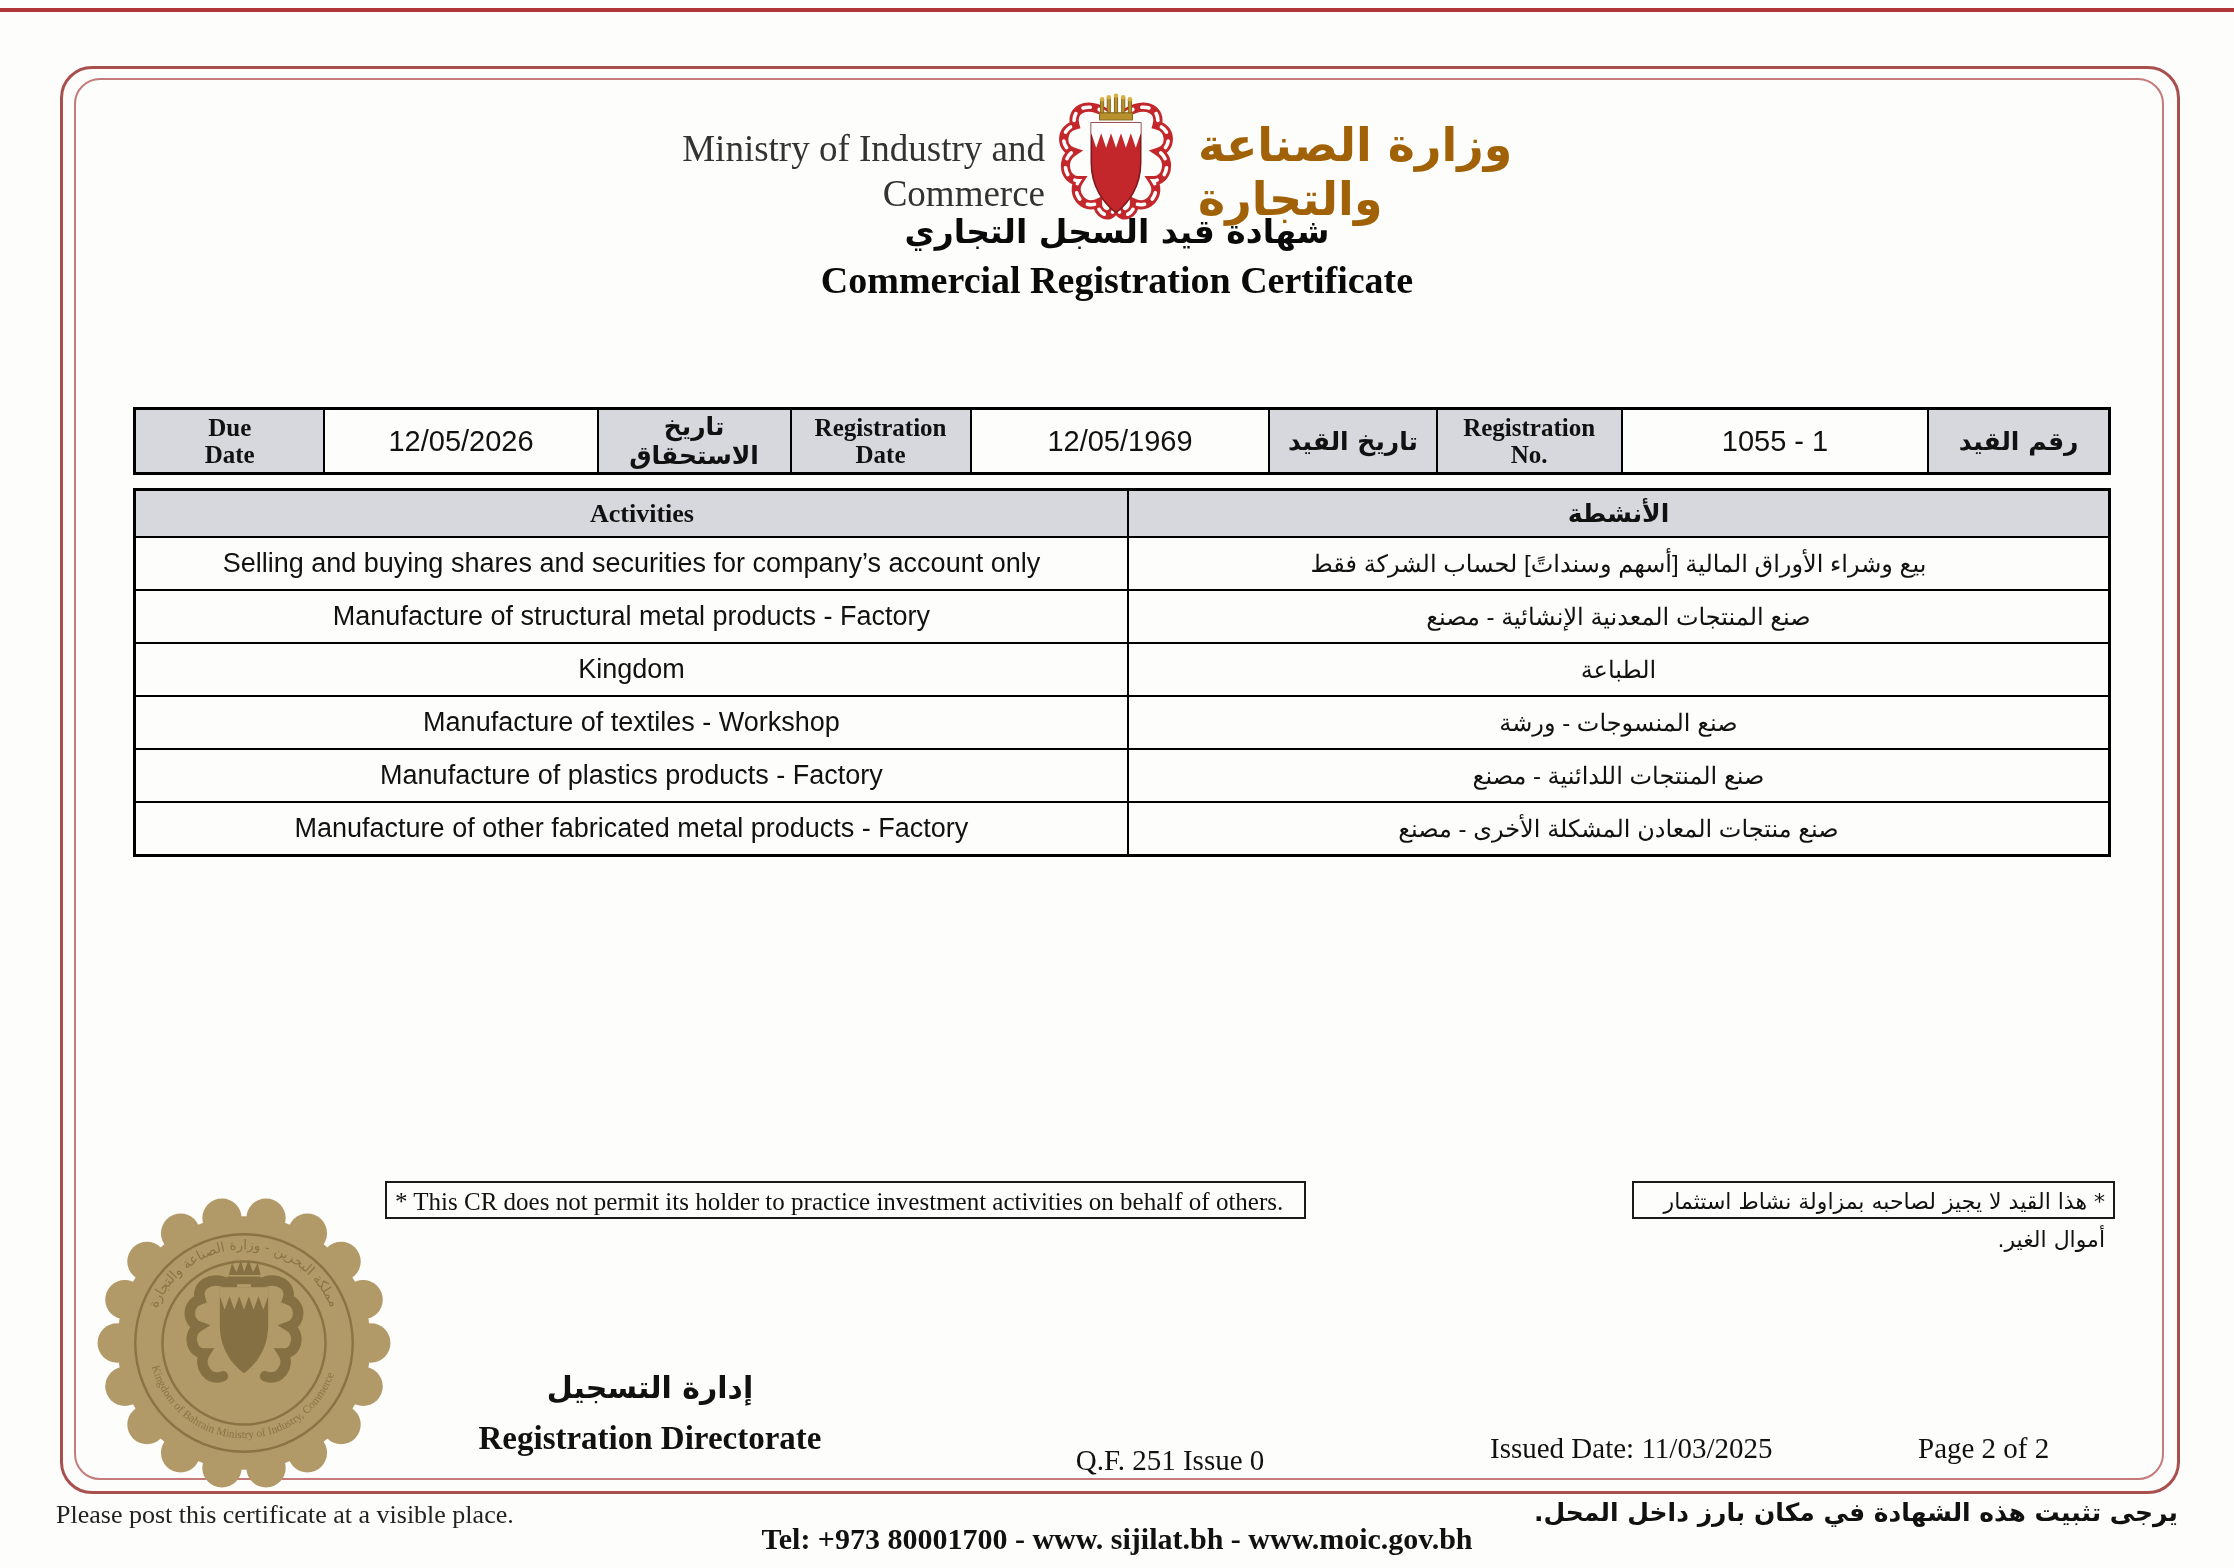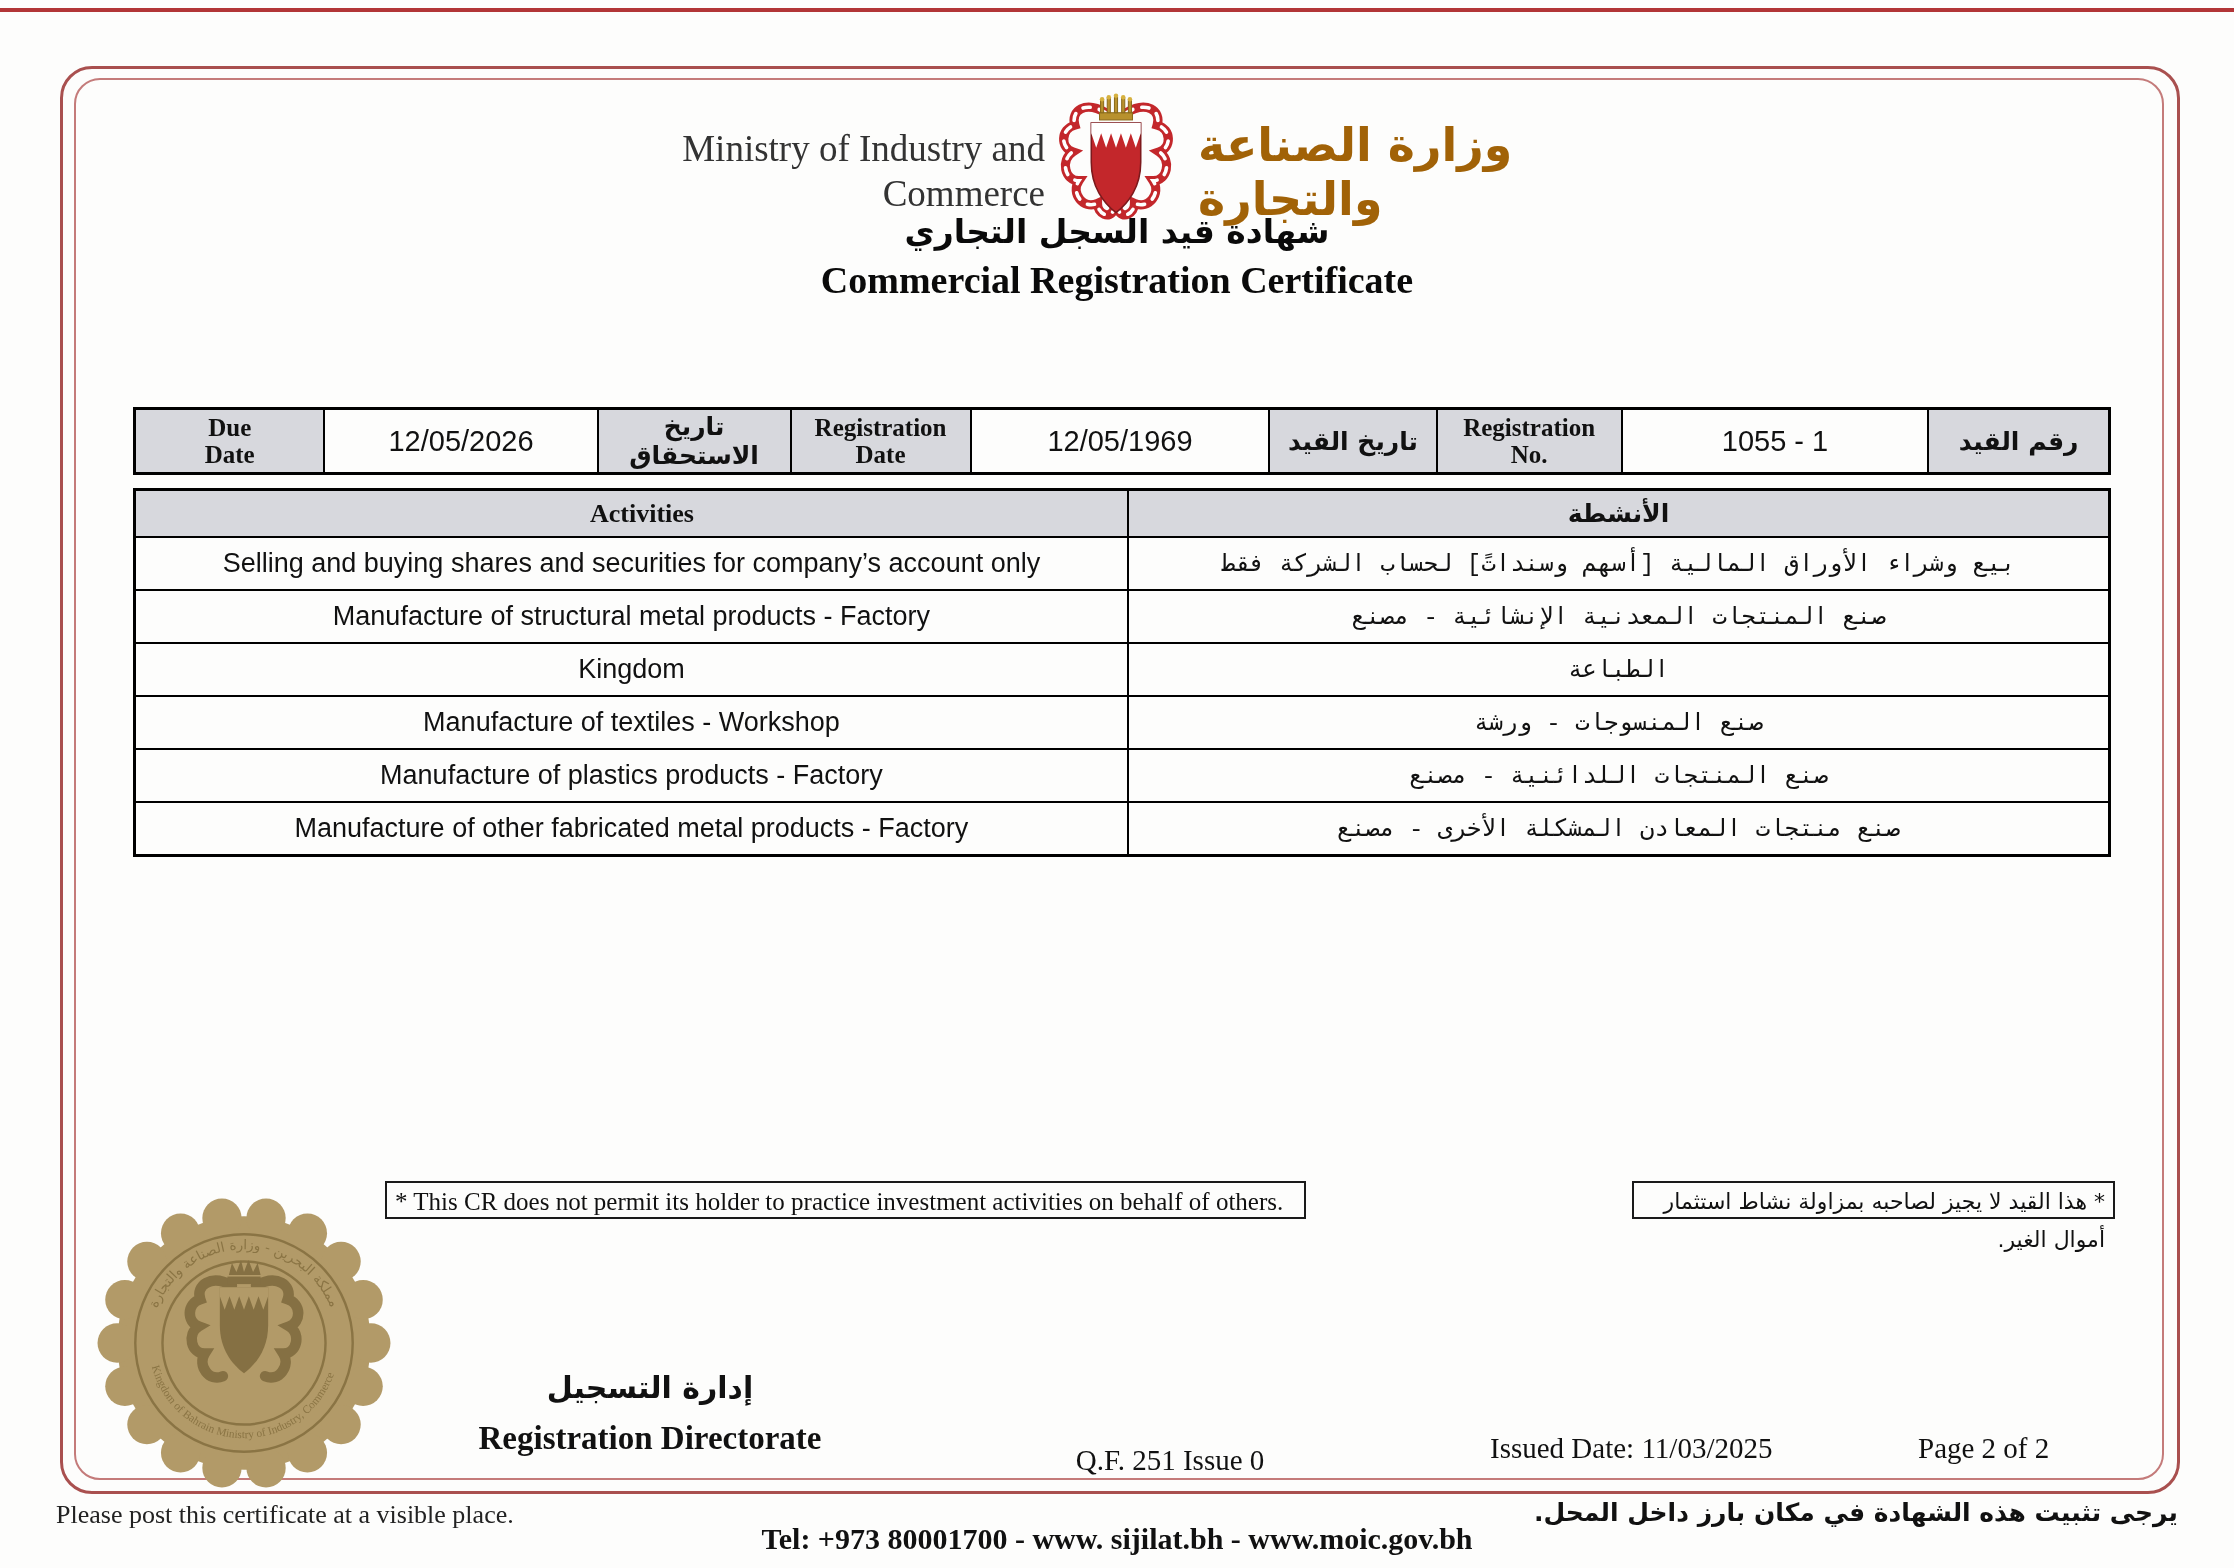--- a/index.html
+++ b/index.html
@@ -39,21 +39,21 @@
   .val{font-family:"Liberation Sans",sans-serif;font-size:29px;}
 
   
   .act-table{position:absolute;left:133px;top:488px;width:1978px;border:3px solid #000;}
   .act-table td{border:2px solid #000;text-align:center;vertical-align:middle;padding:2px 10px;overflow:hidden;}
   .act-head td{background:#d7d8dd;height:41px;}
   .act-head .en{font-weight:bold;font-size:26px;padding-left:31px;}
   .act-head .ar{font-family:"DejaVu Sans",sans-serif;font-weight:bold;font-size:25px;}
   .act-row td{height:47px;}
   .act-row .en{font-family:"Liberation Sans",sans-serif;font-size:27px;}
-  .act-row .ar{font-family:Liberation Mono, monospace;font-size:24px;border-radius:23px;}
+  .act-row .ar{font-family:Liberation Sans, sans-serif;font-size:24px;border-radius:23px;}
 
   
   .note-en{position:absolute;left:385px;top:1181px;width:921px;height:38px;
     border:2px solid #1a1a1a;font-size:25px;line-height:38px;padding-left:8px;box-sizing:border-box;}
   .note-ar{position:absolute;left:1632px;top:1181px;width:483px;height:38px;
     border:2px solid #1a1a1a;direction:rtl;text-align:right;
     font-family:"DejaVu Sans",sans-serif;font-size:22px;line-height:38px;padding-right:8px;box-sizing:border-box;}
 
   
   .seal{position:absolute;left:93px;top:1192px;width:302px;height:302px;}

